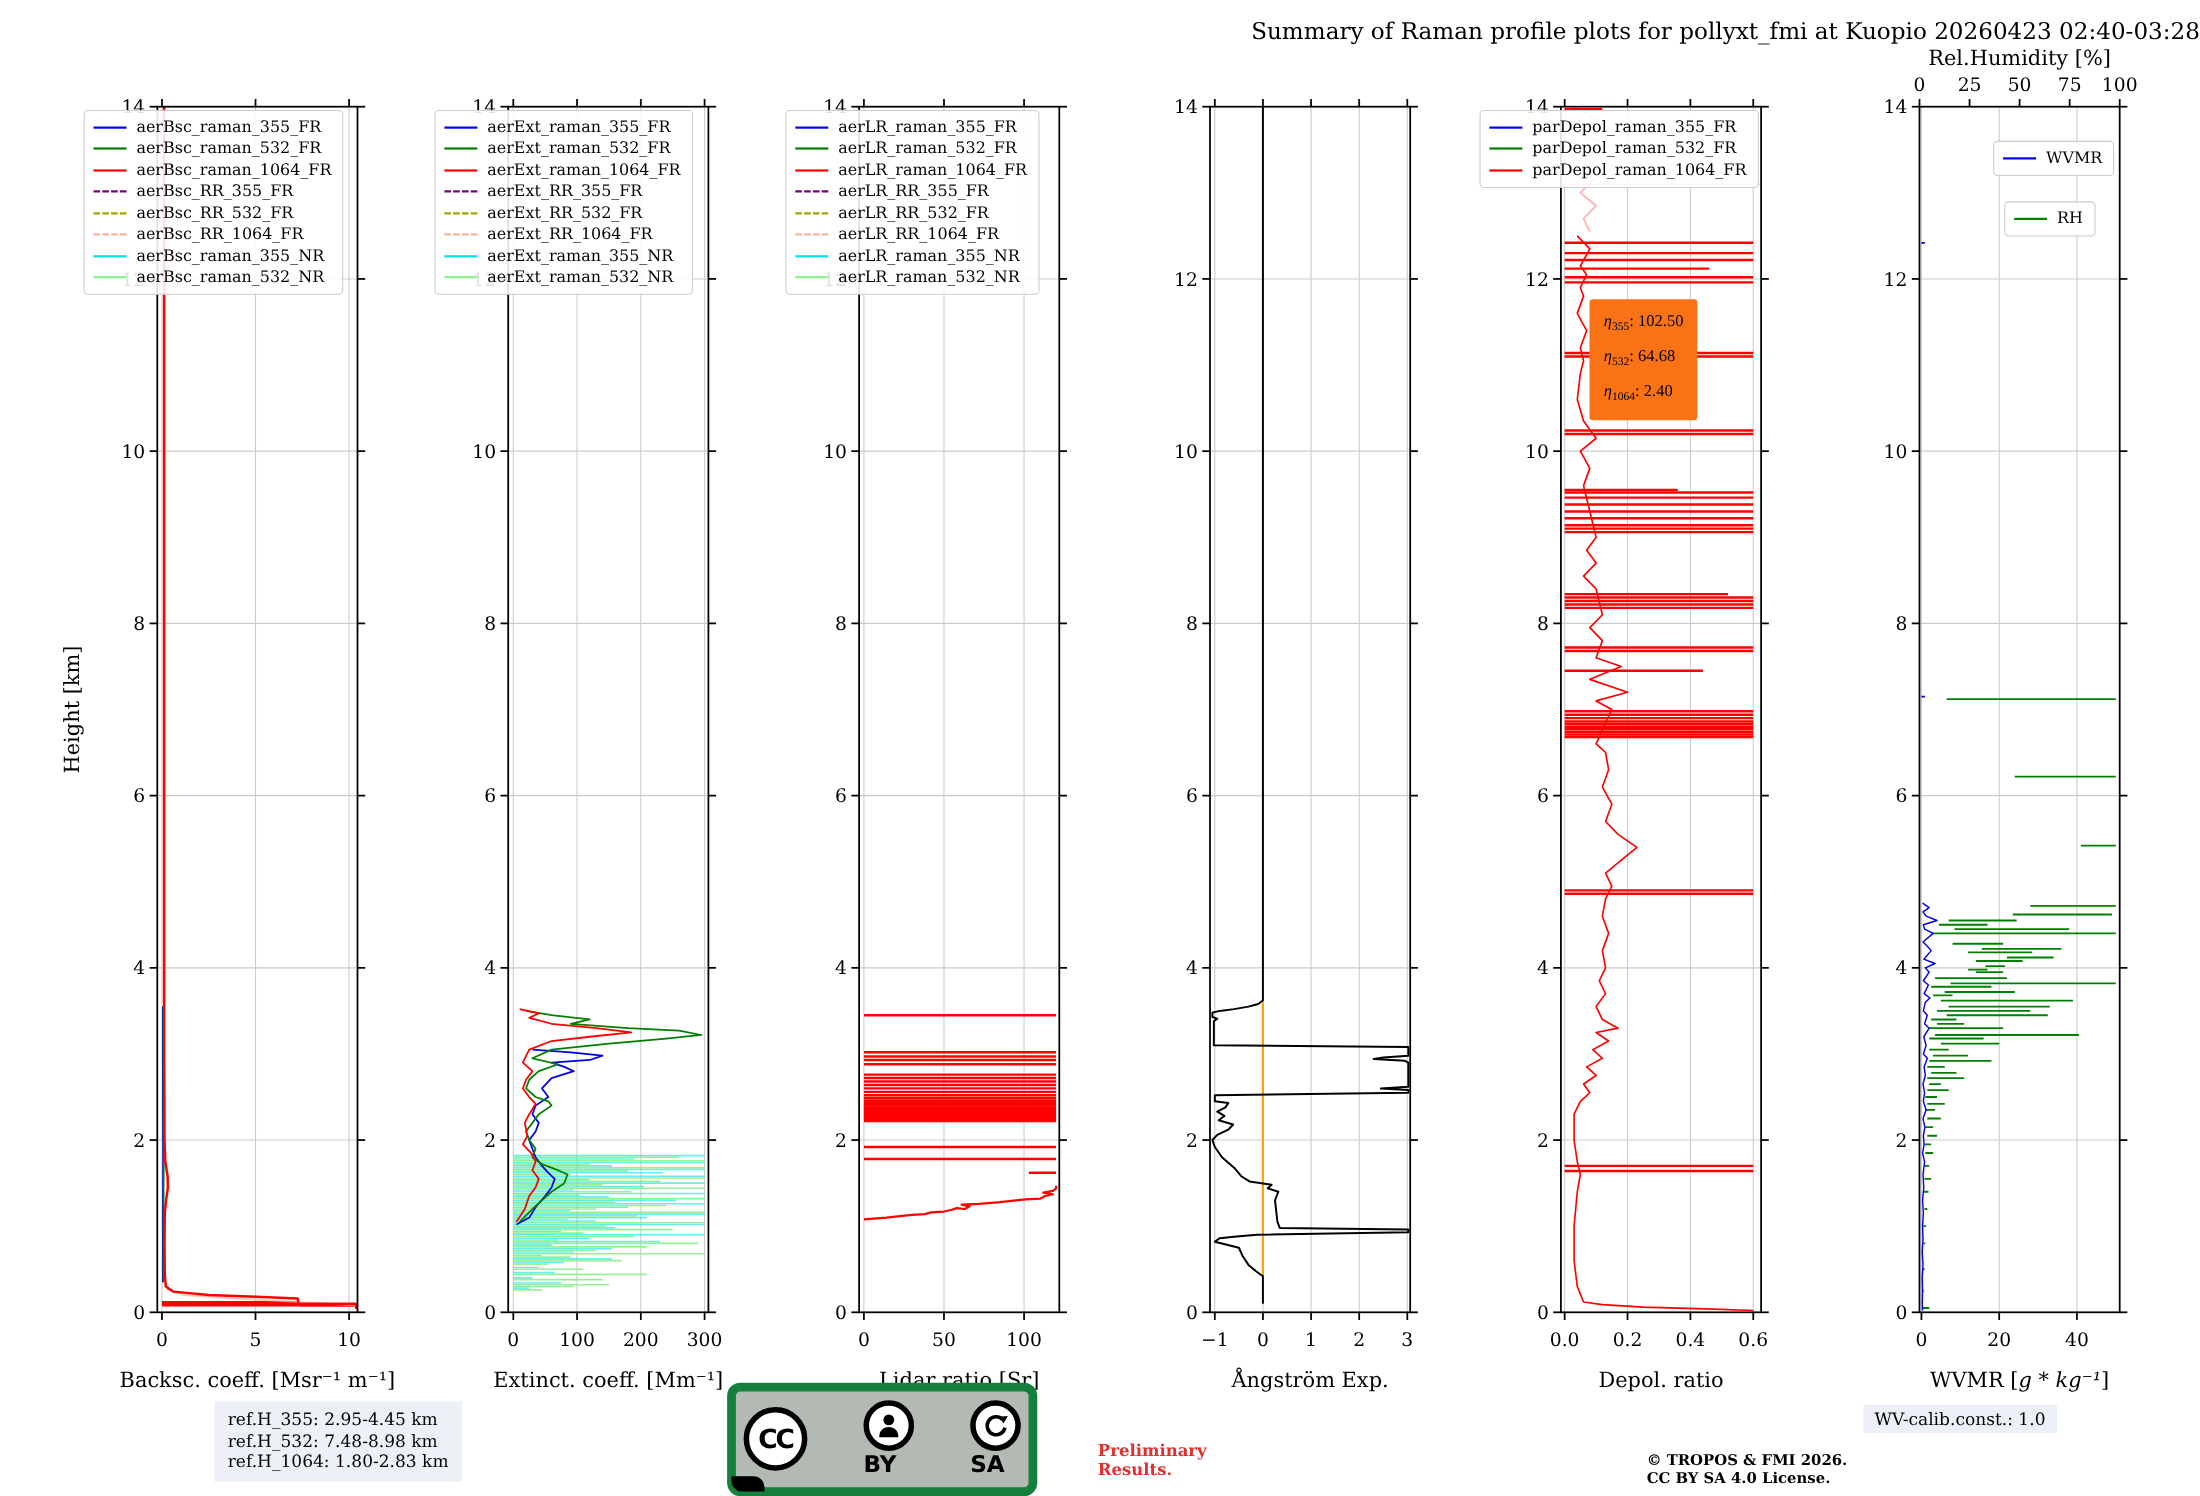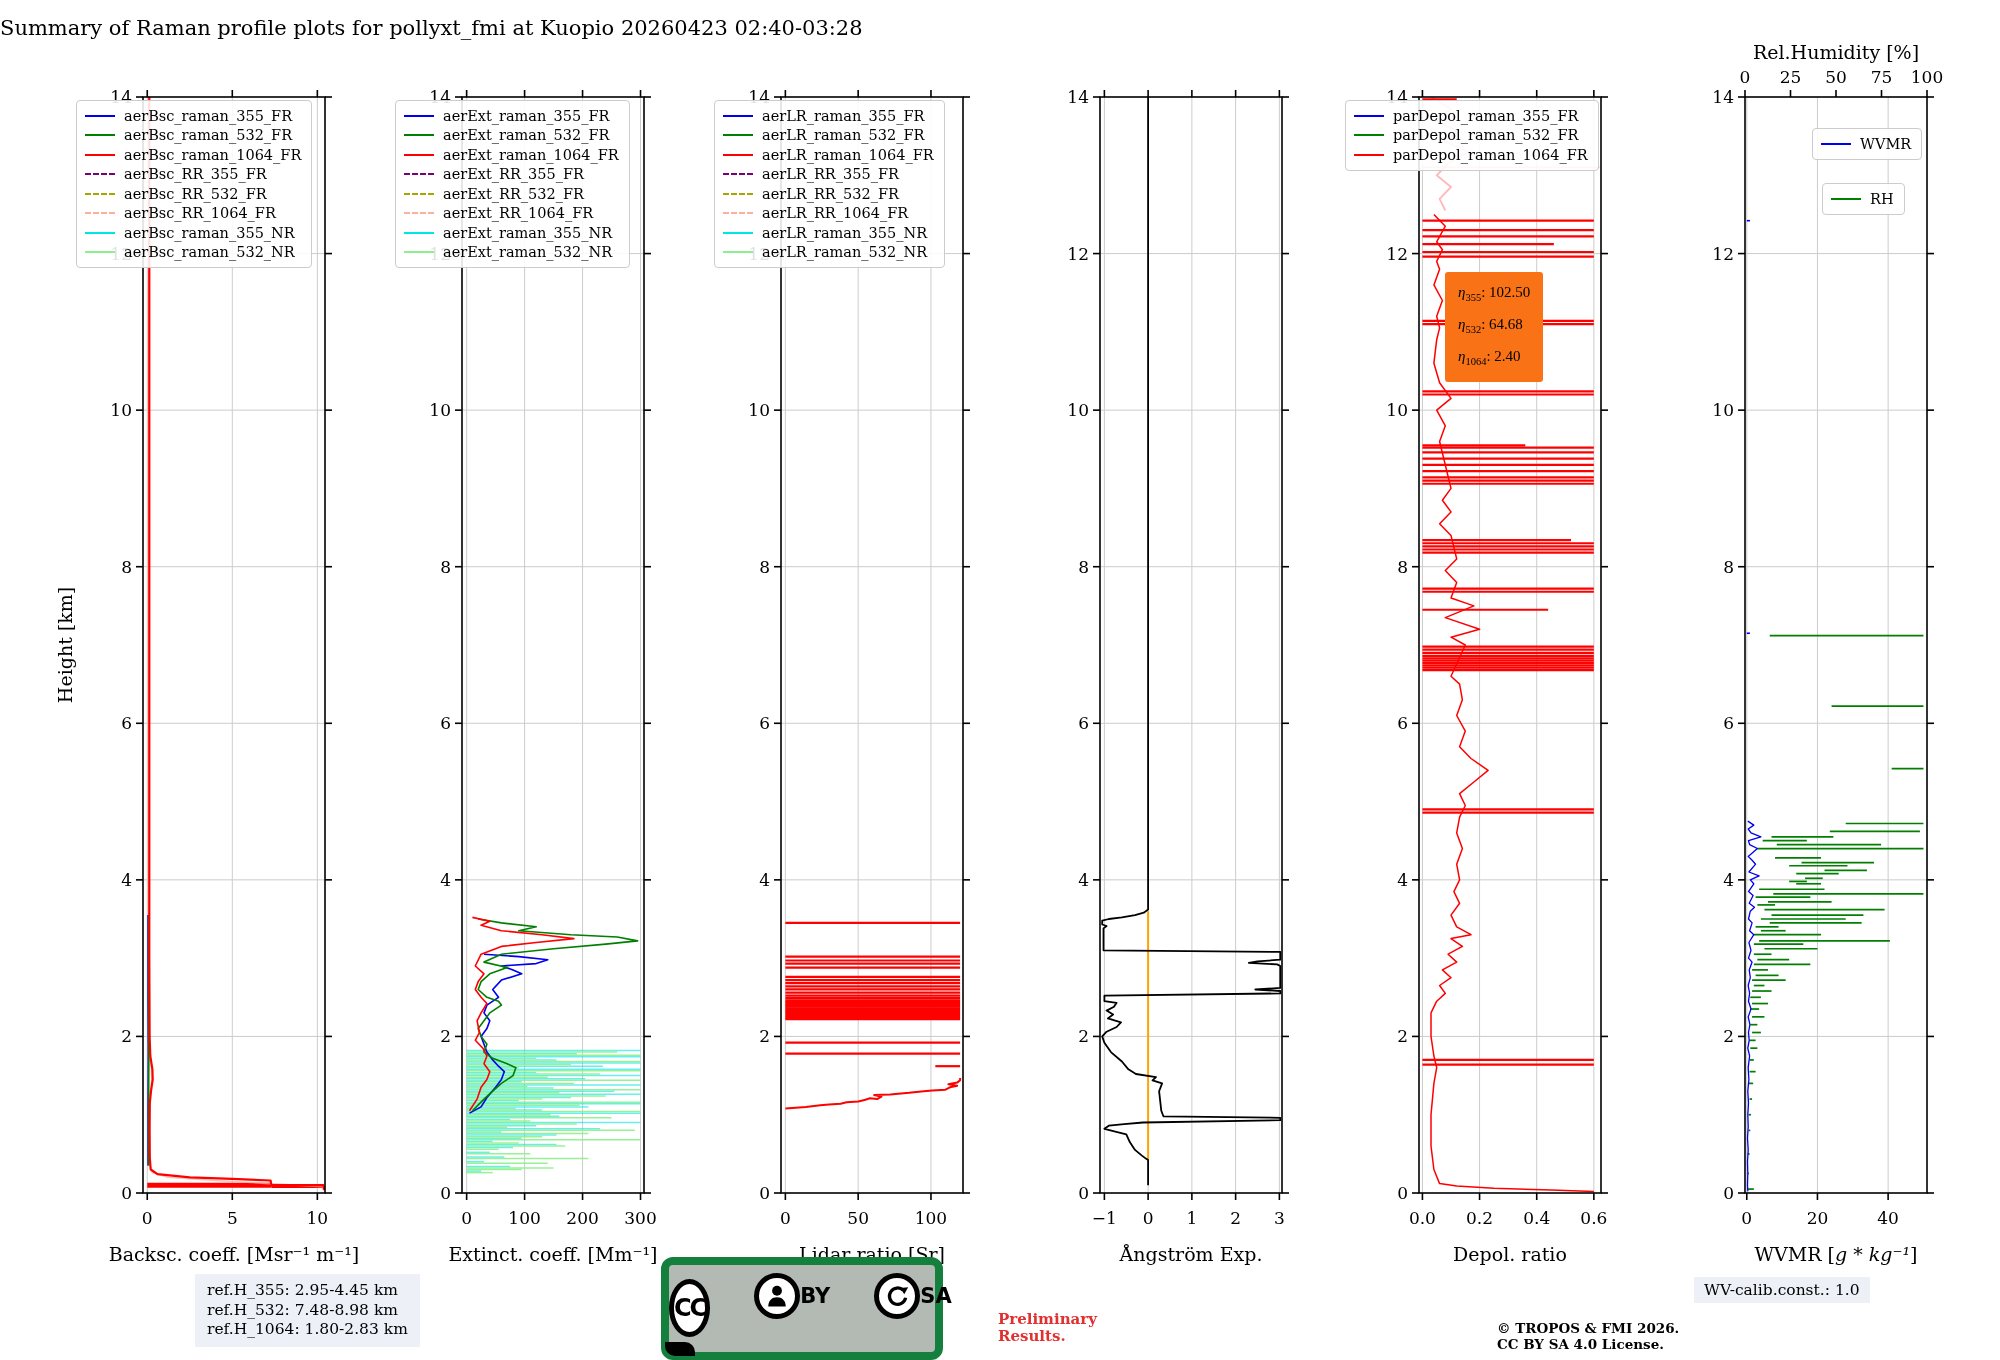--- a/index.html
+++ b/index.html
@@ -1,18 +1,18 @@
 <!DOCTYPE html>
 <html><head>
 <meta charset="utf-8">
 <style>
   html,body{margin:0;padding:0;width:2000px;height:1360px;overflow:hidden;background:#ffffff;}
   body{position:relative;font-family:"DejaVu Serif","Liberation Serif",serif;color:#000;}
   .figure{position:absolute;left:0;top:0;width:2000px;height:1360px;}
-  .fig-title{position:absolute;top:16px;left:0;width:100%;text-align:left;font-size:21px;}
+  .fig-title{position:absolute;top:16px;left:0;width:100%;text-align:right;font-size:21px;}
   #chart-svg{position:absolute;left:0;top:0;}
   #overlay{position:absolute;left:0;top:0;width:2000px;height:1360px;pointer-events:none;padding-left:44px;}
   .legend{position:absolute;background:rgba(255,255,255,0.88);border:1px solid #cccccc;border-radius:4px;
           padding:5px 10px 5px 8px;font-size:14.5px;white-space:nowrap;}
   .legend-row{display:flex;align-items:center;height:19.5px;}
   .swatch{display:inline-block;width:30px;height:0;border-top:2.5px solid #000;margin-right:9px;flex:0 0 auto;}
   .swatch.dashed{border-top-style:dashed;}
   .annotation{position:absolute;background:#f97316;border-radius:3px;padding:7px 13px;font-size:15px;line-height:26px;font-family:Liberation Serif, serif;}
   .eta{font-style:italic;}
   .annotation sub{font-size:10.5px;}
@@ -20,21 +20,21 @@
   .wvcalib{position:absolute;left:1694px;top:1277px;background:#edf0f7;padding:4px 10px;font-size:15.5px;}
   .preliminary{position:absolute;left:998px;top:1311px;color:#e03030;font-weight:bold;font-size:15px;line-height:17px;}
   .tropos{position:absolute;left:1497px;top:1320px;font-weight:bold;font-size:13.5px;line-height:16px;}
   .cc-badge{position:absolute;left:661px;top:1257px;width:266px;height:87px;background:#b3bab3;border:8px solid #15803d;
             border-radius:12px;display:flex;align-items:flex-start;justify-content:space-evenly;}
   .cc-notch{position:absolute;left:-4px;bottom:-4px;width:30px;height:14px;background:#000;border-radius:0 10px 0 10px;}
   .cc-circle{background:#fff;border:5px solid #000;border-radius:50%;display:flex;align-items:center;justify-content:center;box-sizing:border-box;}
   .cc-big{width:58px;height:58px;margin-top:14px;font-weight:bold;font-size:24px;letter-spacing:-2px;
           font-family:"DejaVu Sans","Liberation Sans",sans-serif;}
   .cc-small{width:46px;height:46px;}
-  .cc-col{display:flex;flex-direction:row;align-items:center;margin-top:8px;margin-left:44px;}
+  .cc-col{display:flex;flex-direction:column;margin-top:8px;margin-left:44px;}
   .cc-label{font-family:"DejaVu Sans","Liberation Sans",sans-serif;font-weight:bold;font-size:21px;line-height:24px;color:#000;}
 </style>
 </head>
 <body>
 
 <div class="figure">
   <div class="fig-title">Summary of Raman profile plots for pollyxt_fmi at Kuopio 20260423 02:40-03:28</div>
   <svg id="chart-svg" width="2000" height="1360" viewBox="0 0 2000 1360">
       <g>
         <clipPath id="cp0">

